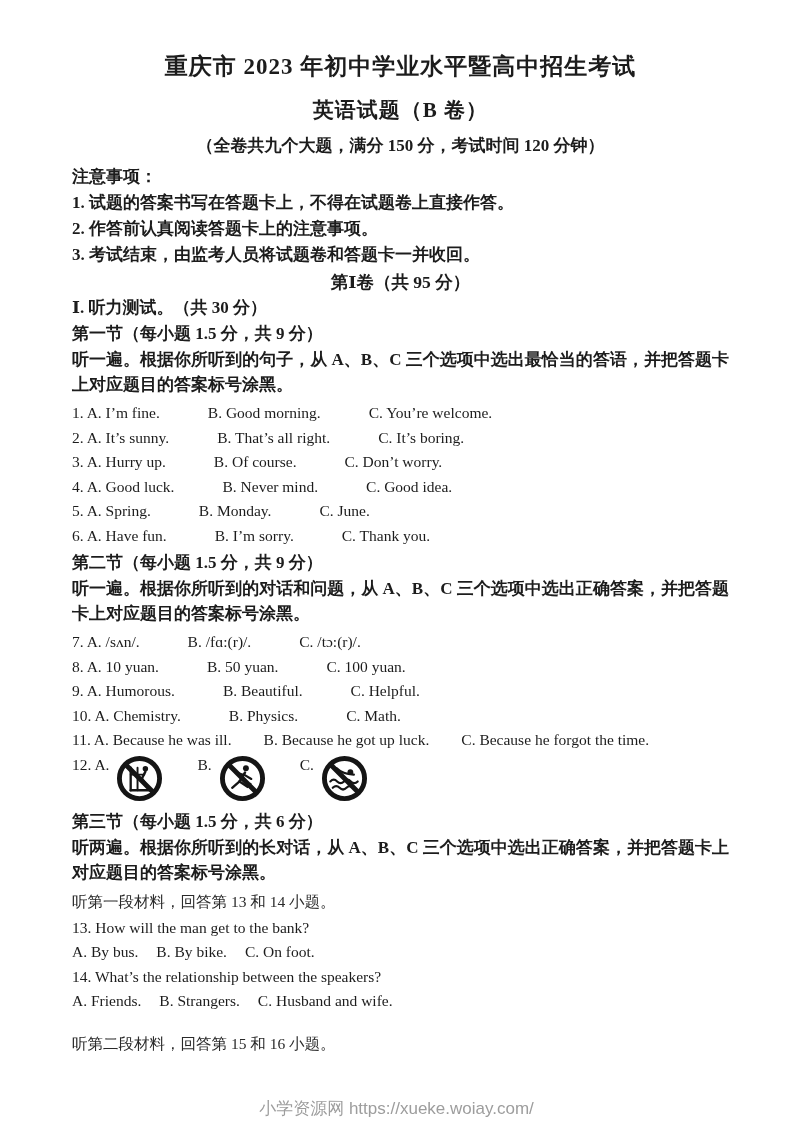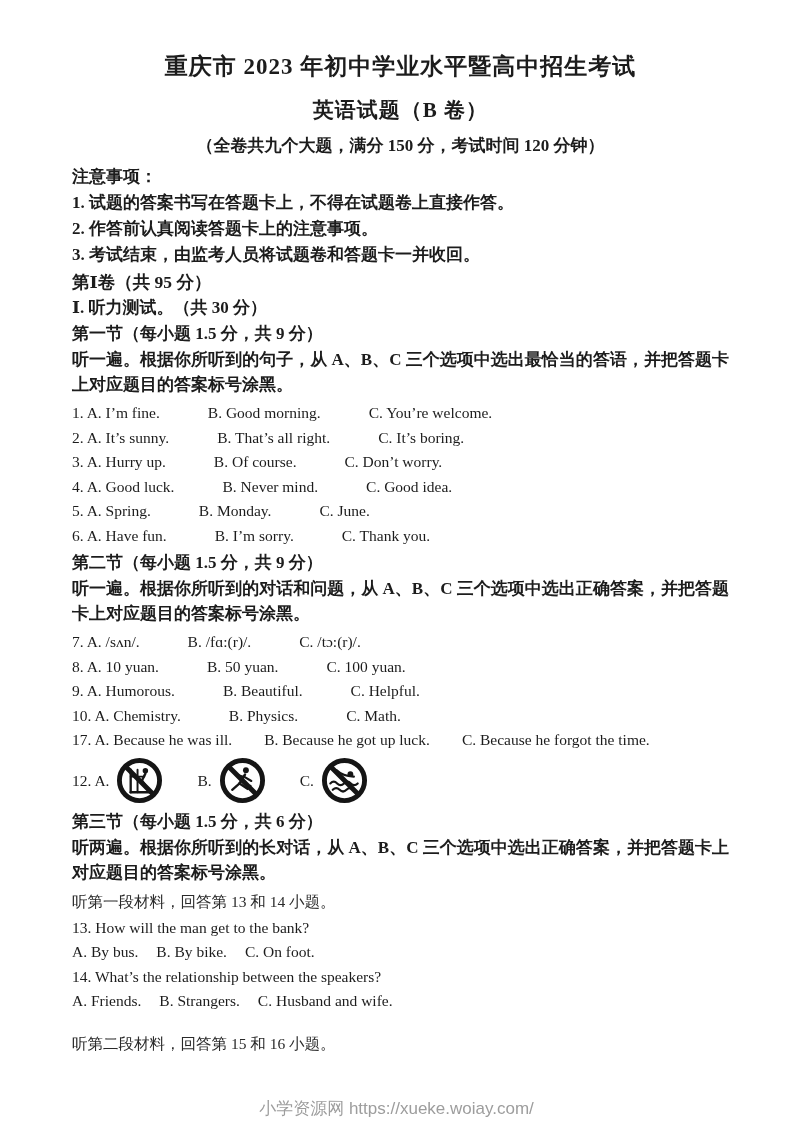--- a/index.html
+++ b/index.html
@@ -10,31 +10,31 @@
     display:flex; flex-direction:column; overflow:hidden;
   }
   .content { padding:52px 64px 0 72px; }
 
   .title { font-size:23px; font-weight:bold; text-align:center; line-height:30px; letter-spacing:1px; }
   .subtitle { font-size:21px; font-weight:bold; text-align:center; line-height:28px; margin-top:14px; letter-spacing:1px; }
   .meta { font-size:17px; font-weight:bold; text-align:center; line-height:24px; margin-top:10px; }
 
   .bold-line { font-size:17px; font-weight:bold; line-height:26px; }
   .notice-heading { margin-top:6px; }
-  .center-heading { font-size:17.5px; font-weight:bold; line-height:25px; margin-top:2px; }
+  .center-heading { font-size:17.5px; font-weight:bold; text-align:center; line-height:25px; margin-top:2px; }
 
   .instruction { font-size:17px; font-weight:bold; line-height:25px; text-align:justify; }
 
   .q-group { margin-top:4px; }
   .q-row { font-size:15.5px; line-height:24.5px; display:flex; column-gap:40px; white-space:nowrap;gap:48px; }
   .light-line { font-size:15.5px; line-height:24px; color:#2a2a2a; }
   .stem-row { font-size:15.5px; line-height:24.5px; }
   .opt-row { font-size:15.5px; line-height:24.5px; display:flex; column-gap:38px;gap:18px; }
 
-  .sign-row { display:flex; align-items:center; height:52px; margin:2px 0 2px 0; font-size:15.5px; }
+  .sign-row { display:flex; align-items:flex-start; height:52px; margin:2px 0 2px 0; font-size:15.5px; }
   .sign-row .lbl { line-height:20px; }
   .sign { width:47px; height:47px; margin:0 0 1px 7px; }
   .sign + .lbl { margin-left:34px; }
   .sign svg { width:100%; height:100%; display:block; }
   .sign svg * { stroke:#151515; }
 
   .m2 { margin-top:18px; }
 
   .footer {
     margin-top:auto; text-align:center;
@@ -114,21 +114,21 @@
         <span>9. A. Humorous.</span>
         <span>B. Beautiful.</span>
         <span>C. Helpful.</span>
       </div>
       <div class="q-row">
         <span>10. A. Chemistry.</span>
         <span>B. Physics.</span>
         <span>C. Math.</span>
       </div>
       <div class="q-row" style="column-gap:32px;">
-        <span>17. A. Because he was ill.</span>
+        <span>11. A. Because he was ill.</span>
         <span>B. Because he got up luck.</span>
         <span>C. Because he forgot the time.</span>
       </div>
 
       <div class="sign-row">
         <span class="lbl">12. A.</span>
         <span class="sign">
           <svg viewBox="0 0 48 48" fill="none" stroke-linecap="round">
             <circle cx="24" cy="24" r="20.5" stroke-width="5"></circle>
             <line x1="15" y1="13" x2="15" y2="36" stroke-width="2.4"></line>

